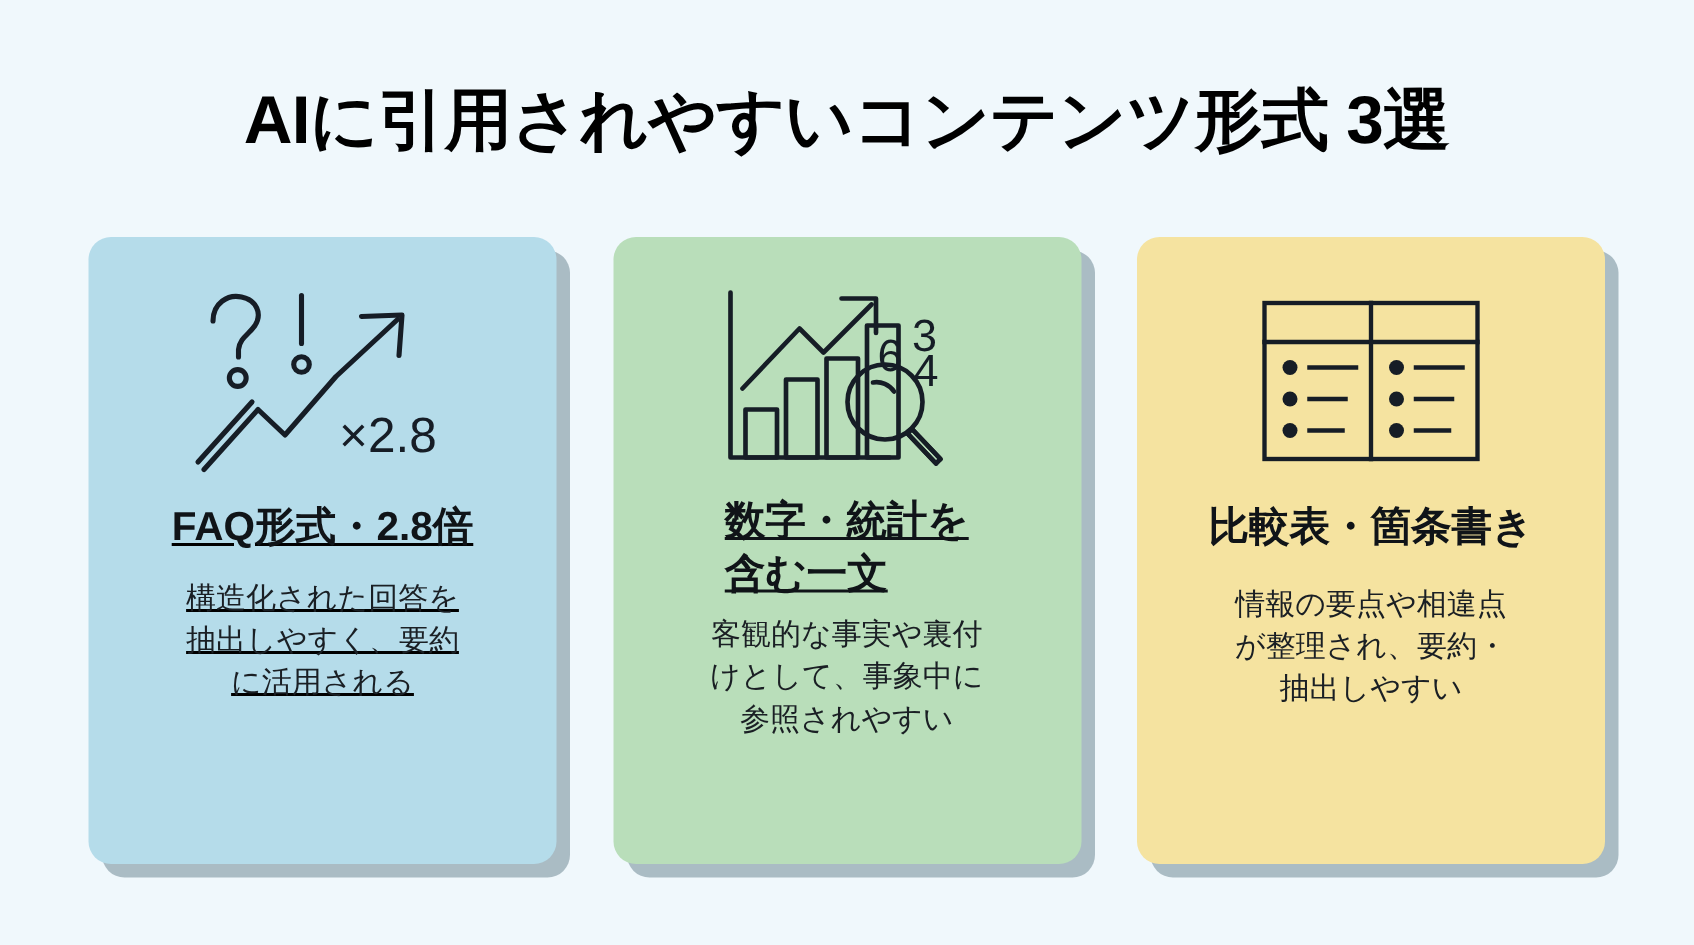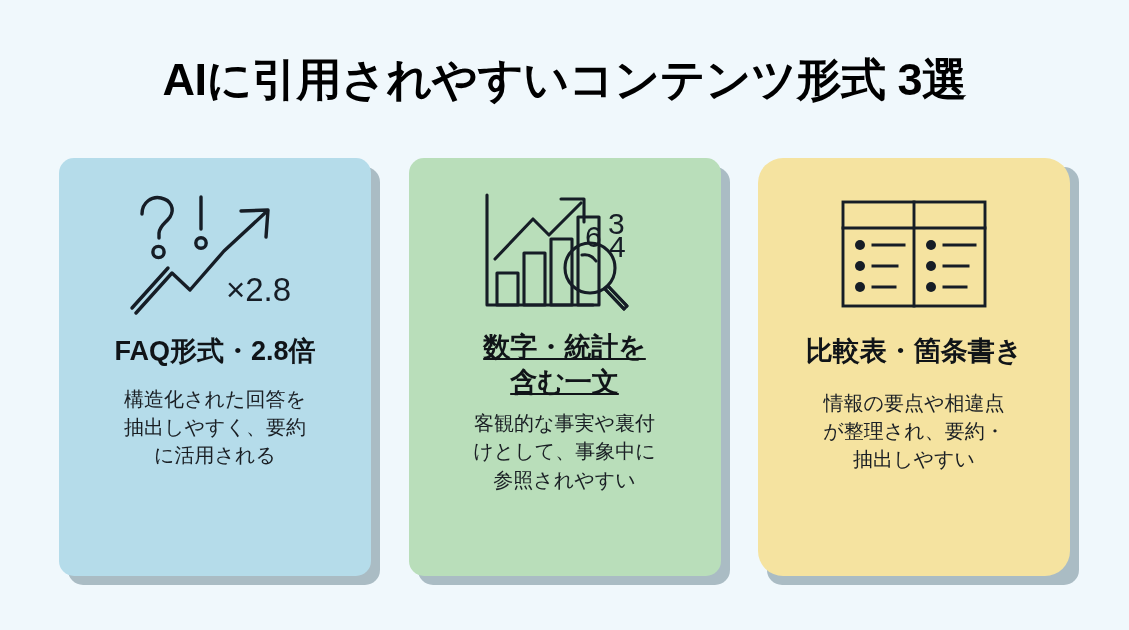--- a/index.html
+++ b/index.html
@@ -41,36 +41,35 @@
   }
   .card::after {
     content: "";
     position: absolute;
     top: 9px; left: 9px;
     width: 100%; height: 100%;
     border-radius: 15px;
     background: rgba(75, 105, 120, 0.42);
     z-index: -1;
   }
-  .card-blue   { background: #b5dcea; }
+  .card-blue   { background: #b5dcea; text-decoration: underline; }
   .card-green  { background: #b9deba; }
-  .card-yellow { background: #f5e3a0; border-radius: 25px; }
+  .card-yellow { background: #f5e3a0; }
 
   .card-icon {
     height: 148px;
     margin-top: 22px;
     display: flex;
     align-items: center;
     justify-content: center;
   }
   .card-heading {
     font-size: 27px;
     font-weight: bold;
     color: #101418;
-    text-align: center;
     line-height: 1.28;
     margin-top: 6px;
     white-space: pre-line;
   }
   .card-body {
     font-size: 20px;
     color: #1a1f24;
     text-align: center;
     line-height: 1.42;
     margin-top: 16px;

